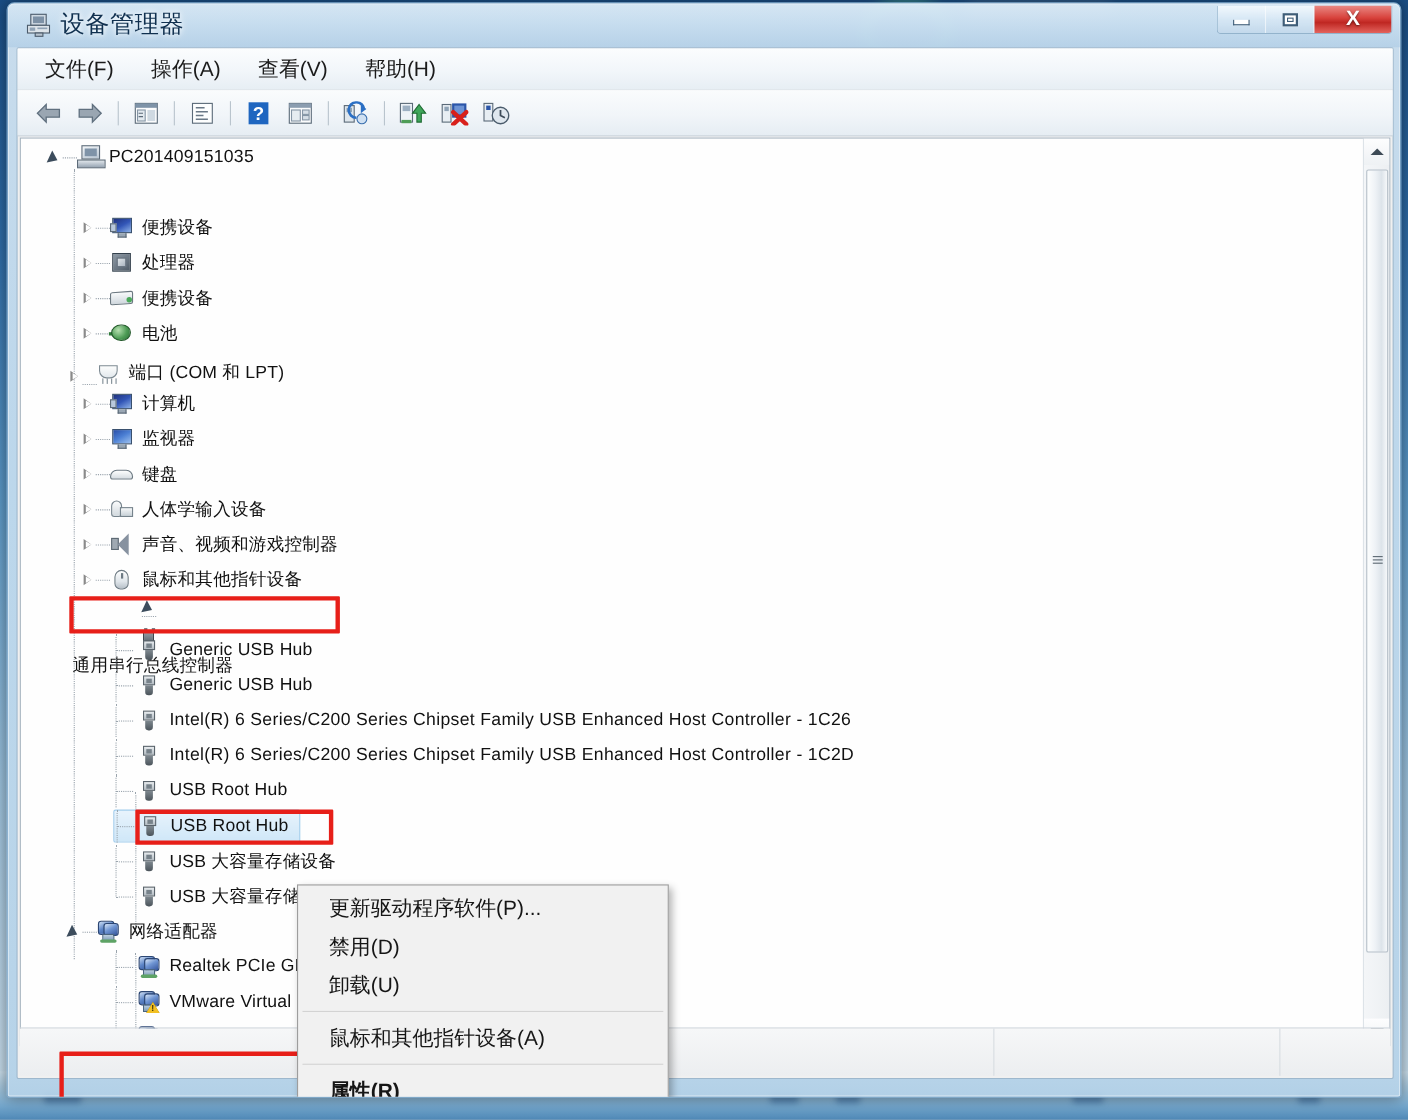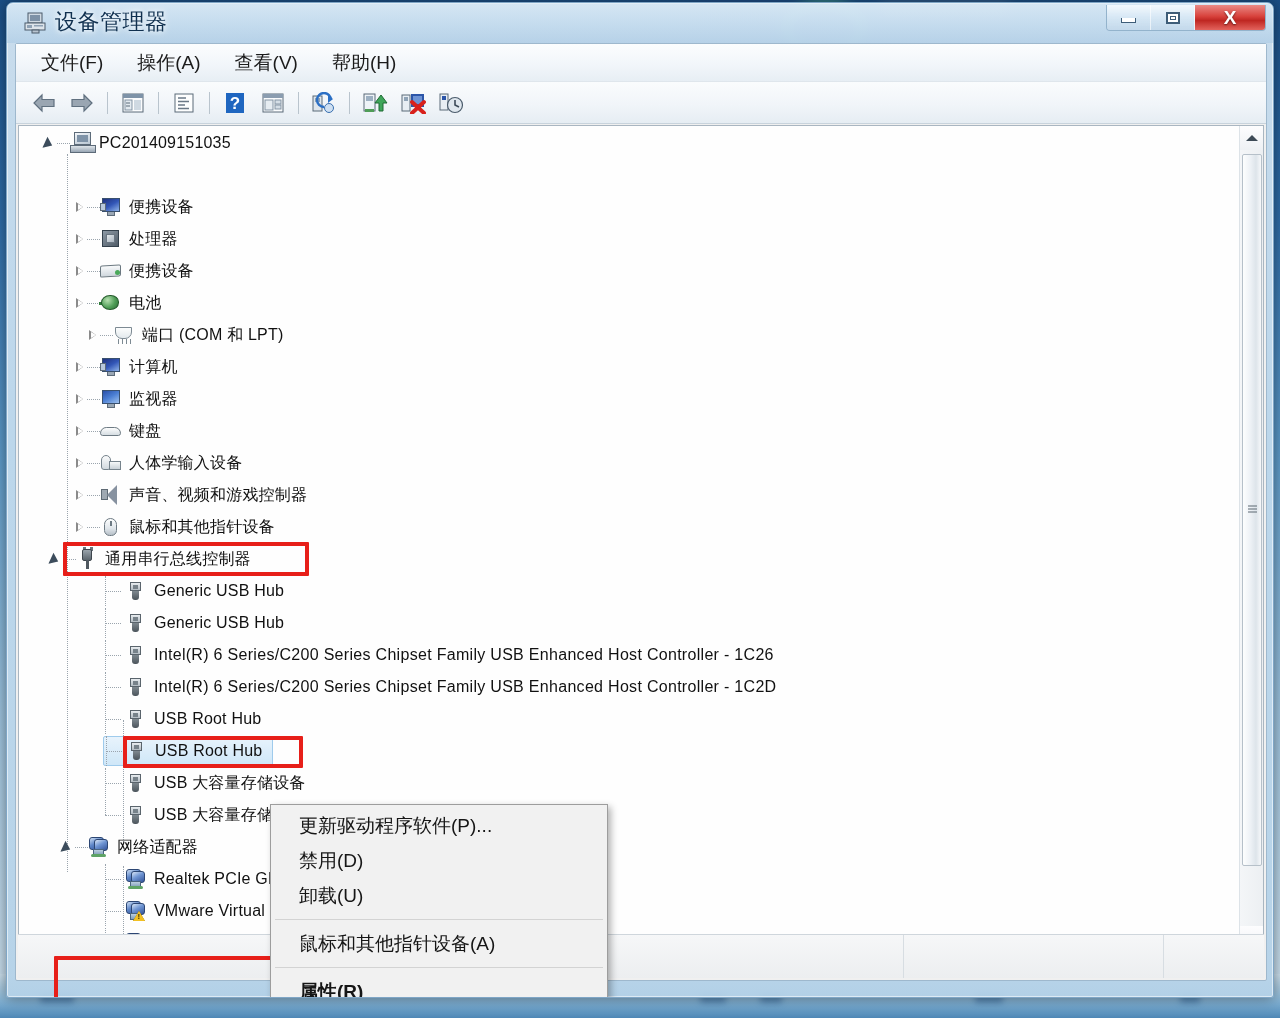--- a/index.html
+++ b/index.html
@@ -733,21 +733,21 @@
               <span class="tri-closed"></span>
             </span>
           <span class="dotline"></span>
           <span class="ico ico-battery">
               <span class="tip"></span>
               <span class="cell"></span>
             </span>
           <span class="tree-label">电池</span>
         </div>
 
-        <div class="tree-row" style="left:65px; top:194px;">
+        <div class="tree-row" style="left:40px; top:194px;align-items:flex-end;">
           <span class="expander">
               <span class="tri-closed"></span>
             </span>
           <span class="dotline"></span>
           <span class="ico ico-port">
             <span class="body"></span>
             <span class="pin" style="left:5px"></span>
               <span class="pin" style="left:9px"></span>
               <span class="pin" style="left:13px"></span>
               <span class="pin" style="left:17px"></span>
@@ -818,21 +818,21 @@
           <span class="expander">
               <span class="tri-closed"></span>
             </span>
           <span class="dotline"></span>
           <span class="ico ico-mouse">
               <span class="body"></span>
             </span>
           <span class="tree-label">鼠标和其他指针设备</span>
         </div>
 
-        <div class="tree-row" style="left:28px; top:418px;">
+        <div class="tree-row" style="left:40px; top:418px;flex-direction:column;">
           <span class="expander">
               <span class="tri-open"></span>
             </span>
           <span class="dotline"></span>
           <span class="ico ico-usb-ctrl">
             <span class="prongL"></span>
               <span class="prongR"></span>
               <span class="plug"></span>
               <span class="cord"></span>
           </span>

